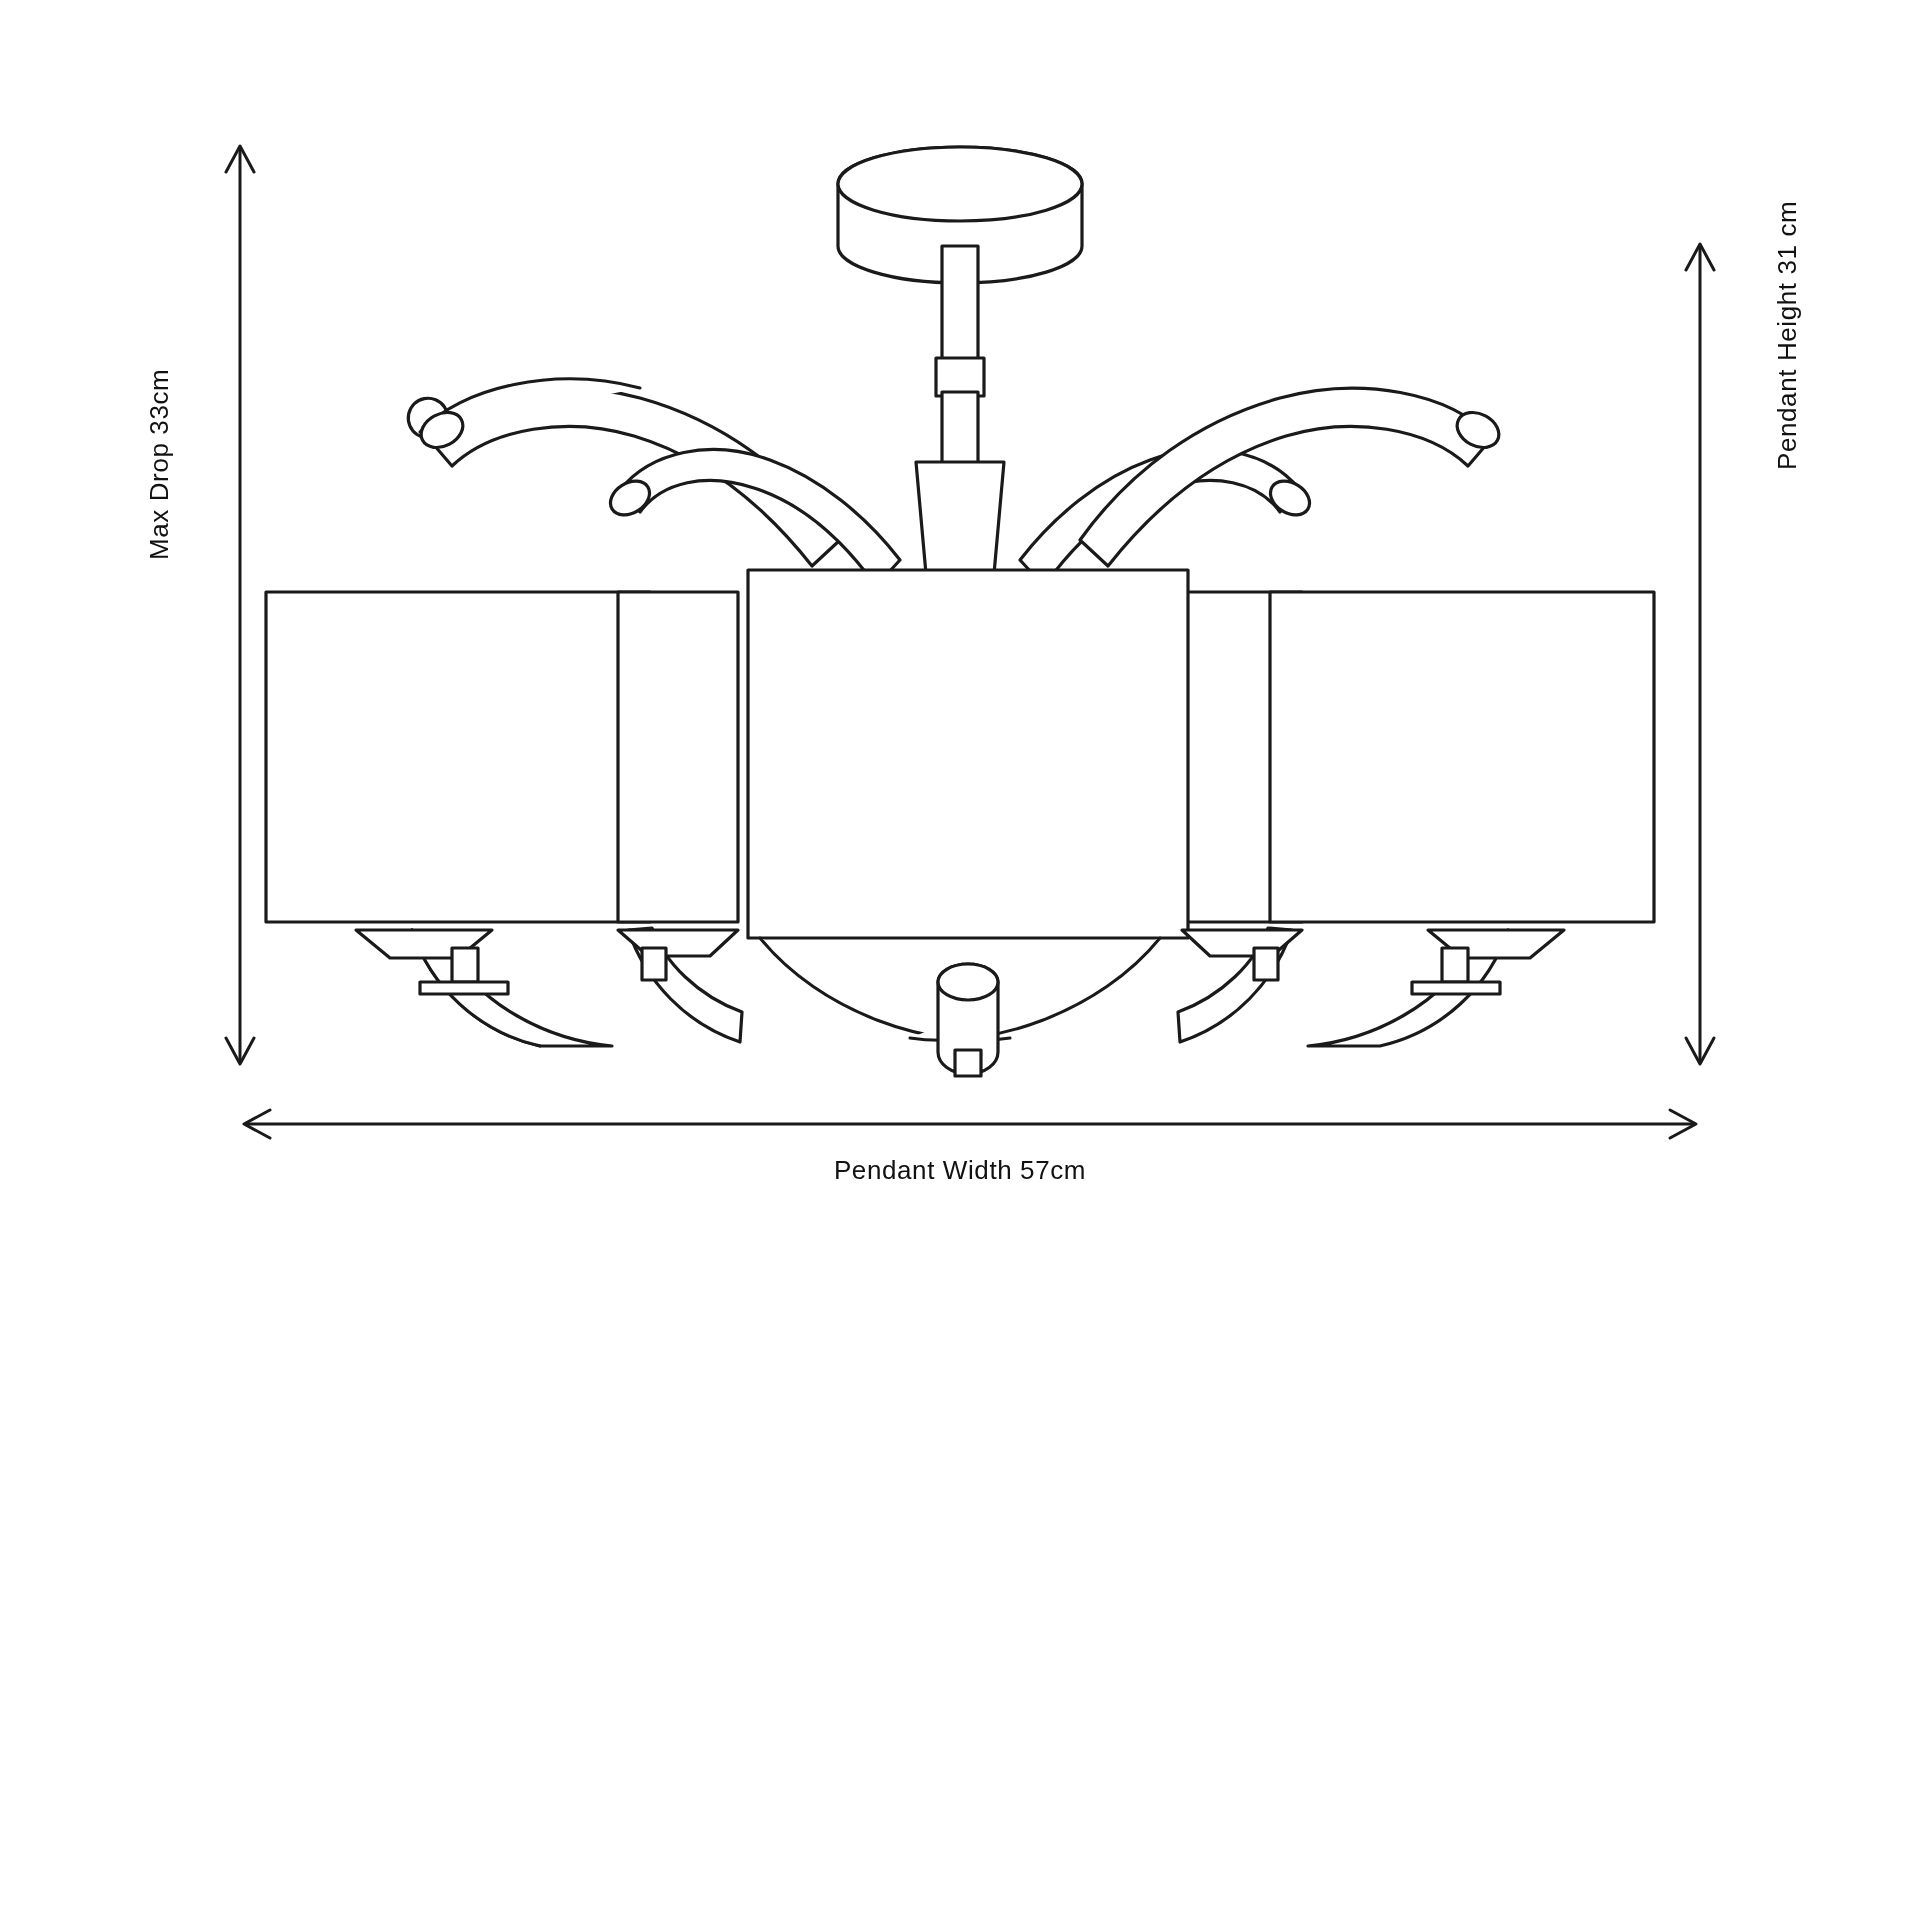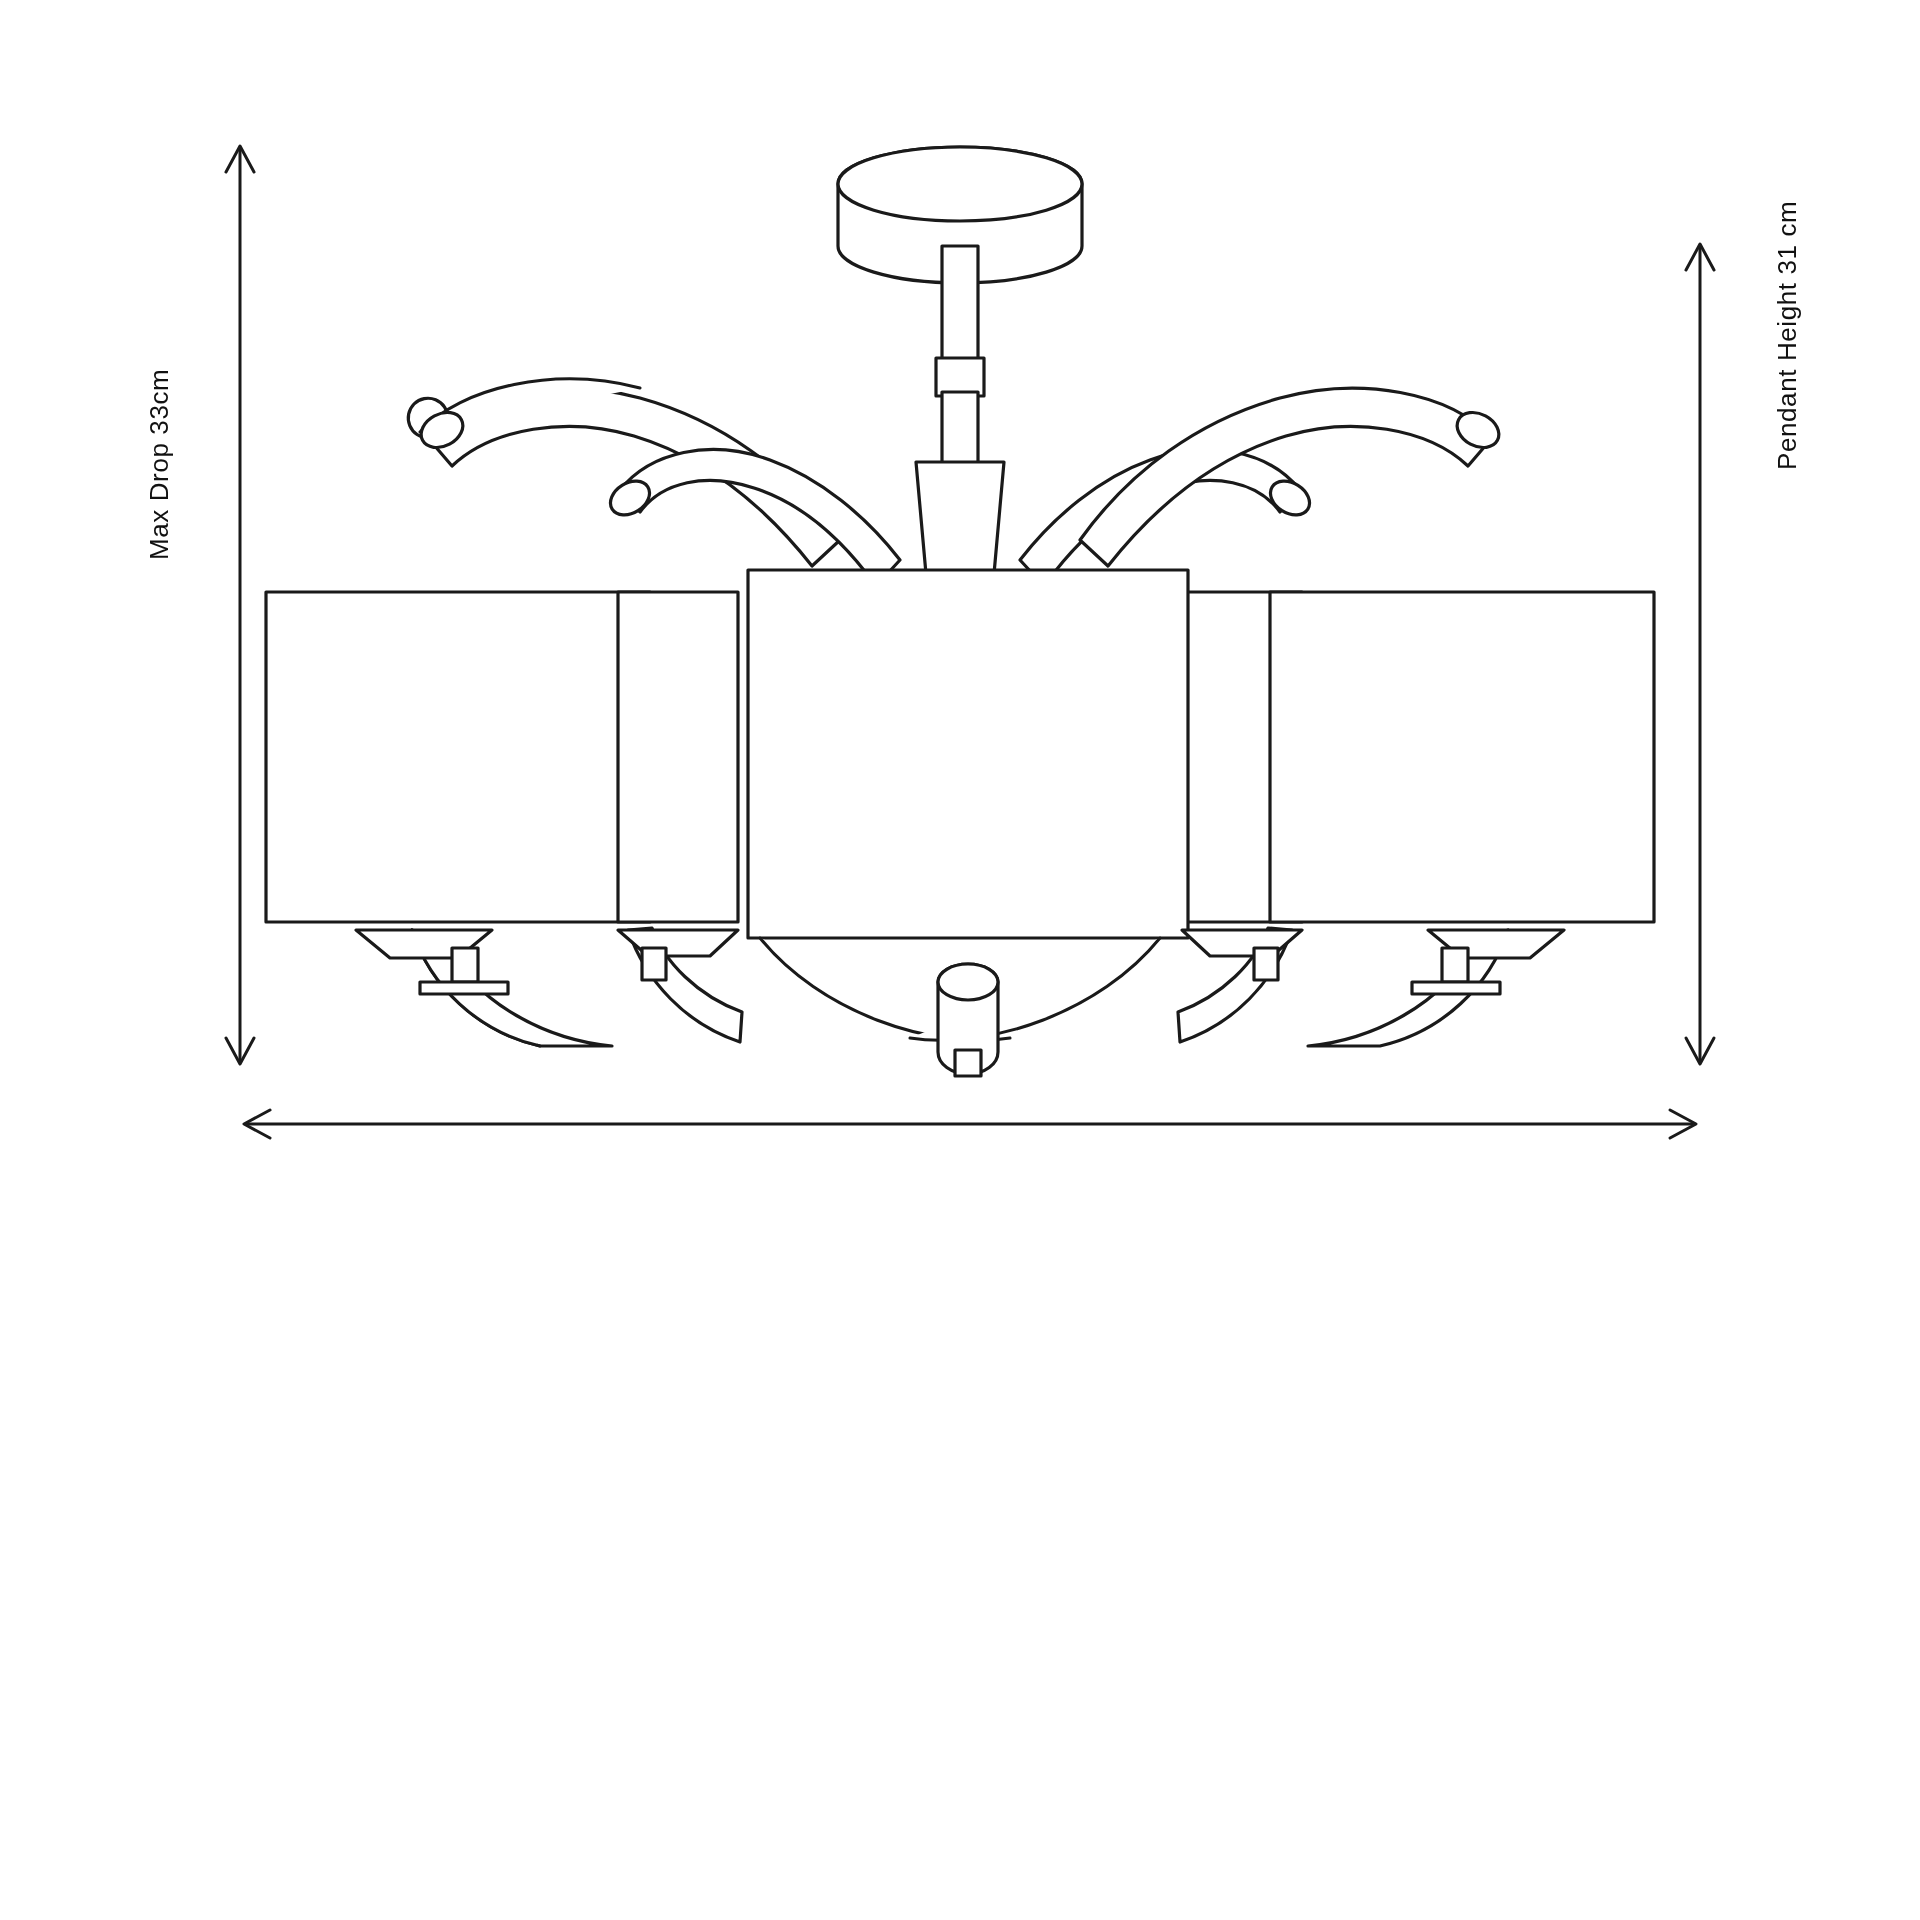--- a/index.html
+++ b/index.html
@@ -164,14 +164,15 @@
         <rect x="955" y="1050" width="26" height="26"></rect>
       </g>
 
     </g>
   </svg>
 
   <div class="dim-label" id="label-max-drop">Max Drop 33cm</div>
 
   <div class="dim-label" id="label-pendant-height">Pendant Height 31 cm</div>
 
+  <div class="dim-label" id="label-pendant-width">Pendant Width 57cm</div>
 
 </div>
 
 </body></html>

